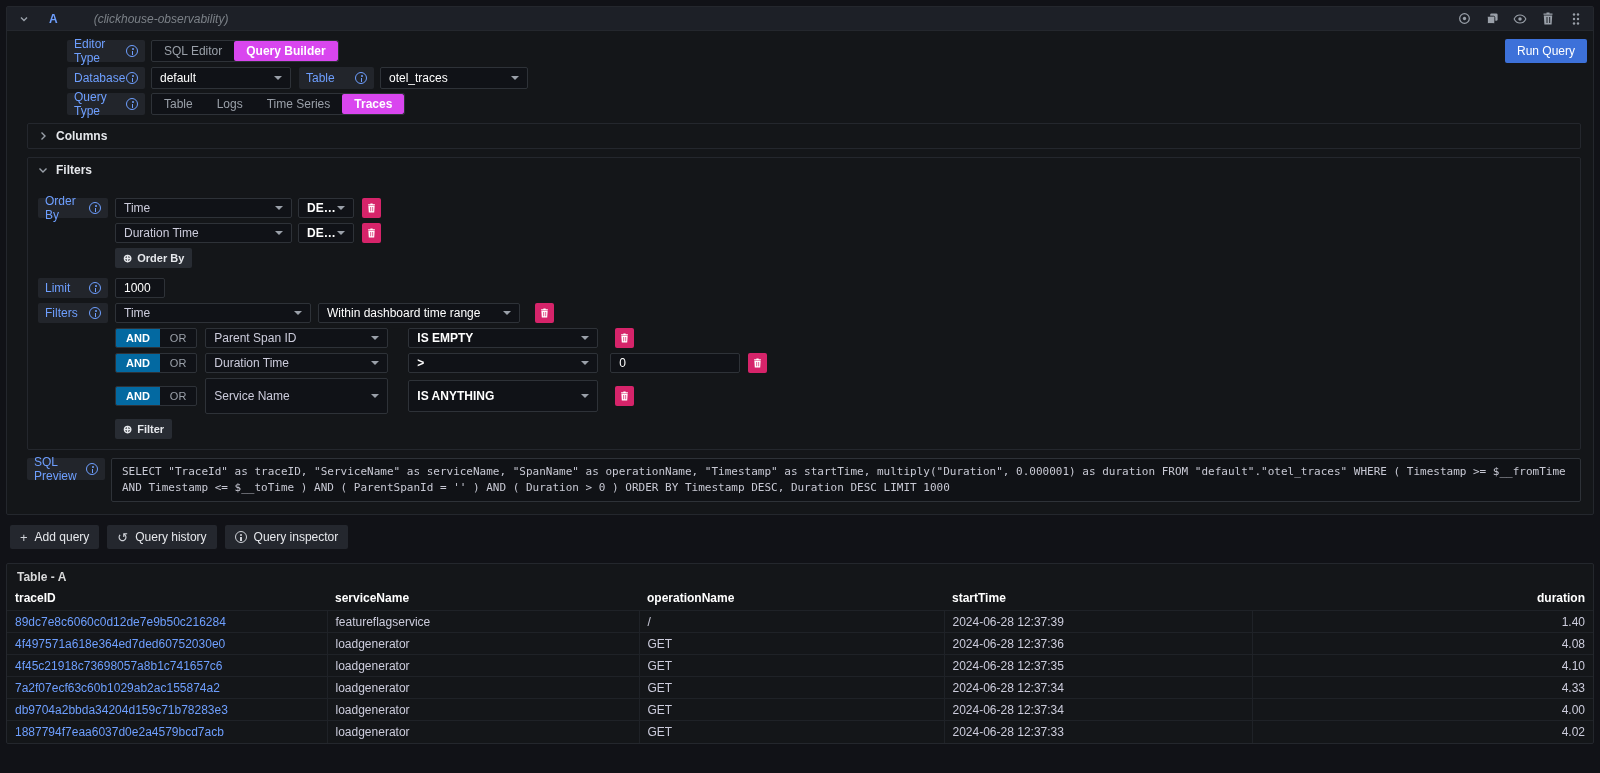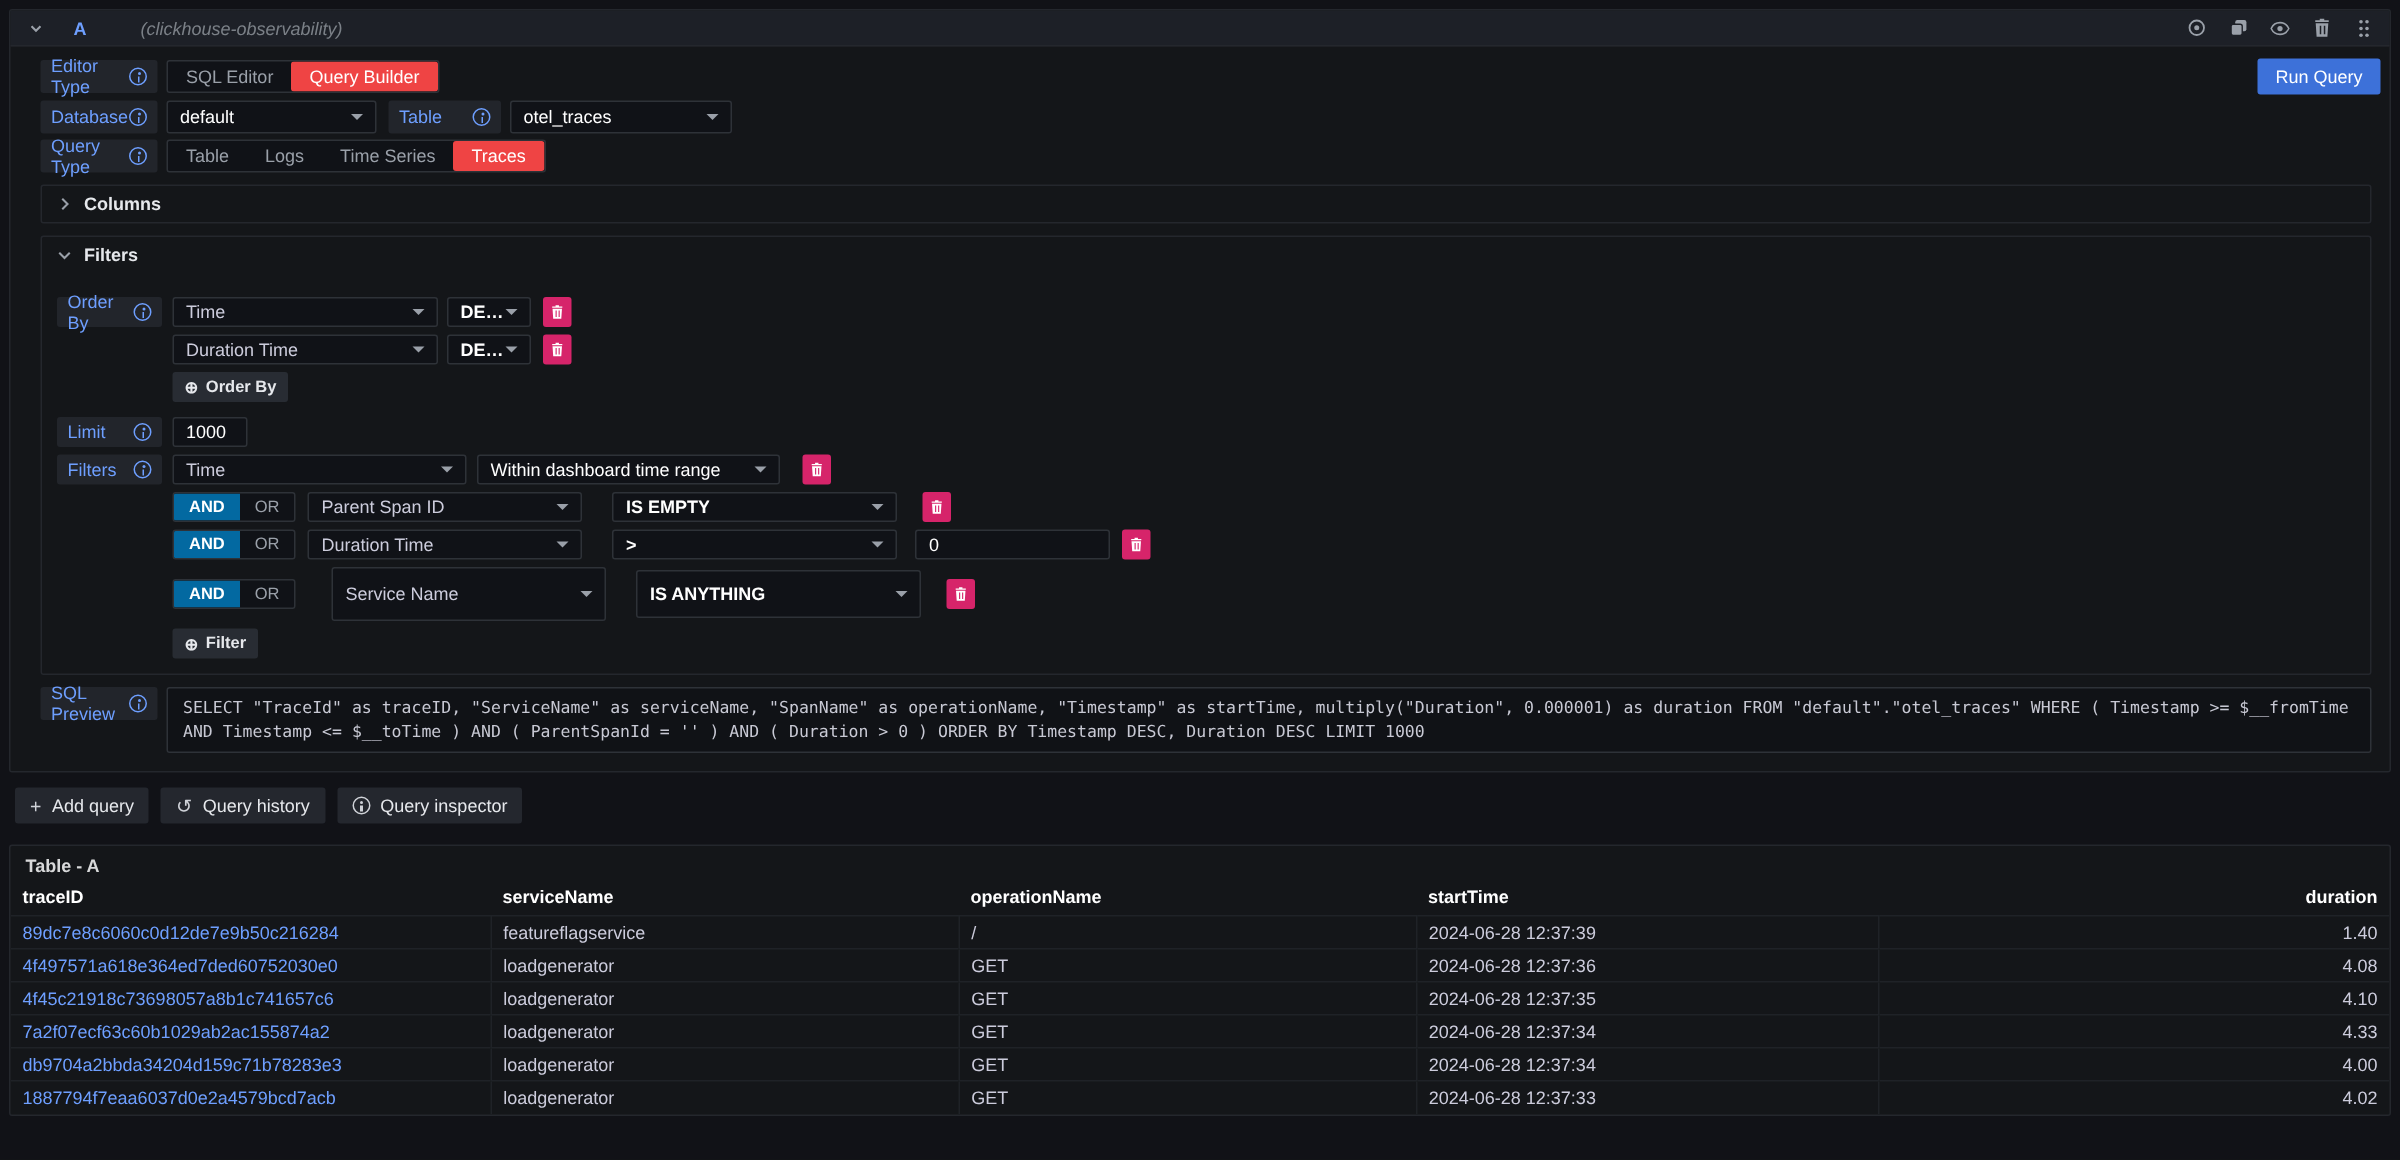--- a/index.html
+++ b/index.html
@@ -16,38 +16,38 @@
     height:24px; background:#1d2027; display:flex; align-items:center;
     padding:0 10px; gap:10px; border-bottom:1px solid #24272d;
   }
   .q-ref { color:#6e9fff; font-weight:700; font-size:12px; margin-left:8px; }
   .q-ds { color:#7b8087; font-style:italic; margin-left:26px; }
   .q-head-actions { margin-left:auto; display:flex; align-items:center; gap:14px; color:#9aa0a9; }
   .hicon { width:14px; height:14px; display:inline-flex; align-items:center; justify-content:center; cursor:pointer; }
   .hicon svg { display:block; }
 
   .q-body { padding:8px 6px 12px 20px; position:relative; }
-  .f-row { display:flex; align-items:center; margin-bottom:4px; }
+  .f-row { display:flex; align-items:center; margin-bottom:4px;margin-left:40px; }
 
   .chip {
     width:78px; height:22px; flex:none; background:#22252b; color:#6e9fff;
     border-radius:2px; display:flex; align-items:center; justify-content:space-between;
     padding:0 7px; font-size:12px; font-weight:500; margin-right:6px;
   }
   .chip-sm { width:70px; }
   .i-info { width:12px; height:12px; border:1px solid currentColor; border-radius:50%; position:relative; flex:none; }
   .i-info::before { content:""; position:absolute; top:2px; left:4.5px; width:2px; height:2px; background:currentColor; border-radius:50%; }
   .i-info::after  { content:""; position:absolute; top:5px; left:4.8px; width:1.5px; height:4px; background:currentColor; }
 
   .seg { display:inline-flex; align-items:stretch; height:22px; background:#101217; border:1px solid #2e3238; border-radius:2px; overflow:hidden; }
   .seg .opt {
     display:flex; align-items:center; padding:0 12px; color:#9aa0a9; cursor:pointer;
     font-size:12px; white-space:nowrap;
   }
-  .seg .opt.active { background:#ef4444; color:#fff; font-weight:400; border-radius:2px; }
+  .seg .opt.active { background:#d946ef; color:#fff; font-weight:700; border-radius:2px; }
 
   .ctl {
     height:22px; background:#101217; border:1px solid #2e3238; border-radius:2px;
     display:flex; align-items:center; padding:0 8px; color:#ccccdc; font-size:12px;
     cursor:pointer; white-space:nowrap;
   }
   .dd { justify-content:space-between; gap:0; }
   .dd .val { overflow:hidden; text-overflow:ellipsis; }
   .dd.white .val { color:#fff; }
   .caret { width:0; height:0; border-left:4px solid transparent; border-right:4px solid transparent; border-top:4px solid #9aa0a9; flex:none; }
@@ -353,21 +353,21 @@
                 </svg>
             </button>
           </div>
 
           <div class="g-row">
             <span class="lbl-col"></span>
             <span class="andor">
               <span class="opt active">AND</span>
               <span class="opt">OR</span>
             </span>
-            <span class="ctl dd" style="width:183px; height:36px; margin-left:24px;">
+            <span class="ctl dd" style="width:183px; height:36px; margin-left:8px;">
               <span class="val">Service Name</span>
               <span class="caret"></span>
             </span>
             <span class="ctl dd white" style="width:190px; height:32px; margin-left:20px; font-weight:700;">
               <span class="val">IS ANYTHING</span>
               <span class="caret"></span>
             </span>
             <button class="trash-btn" style="margin-left:17px;">
               <svg width="9" height="10" viewBox="0 0 12 13">
                   <path fill="#fff" d="M4.5 0.5h3v1h3v1.2h-9V1.5h3v-1zM1.8 3.5h8.4l-.6 9h-7.2l-.6-9zm2.7 1.6v5.8h1V5.1h-1zm2.7 0v5.8h1V5.1h-1z"></path>

